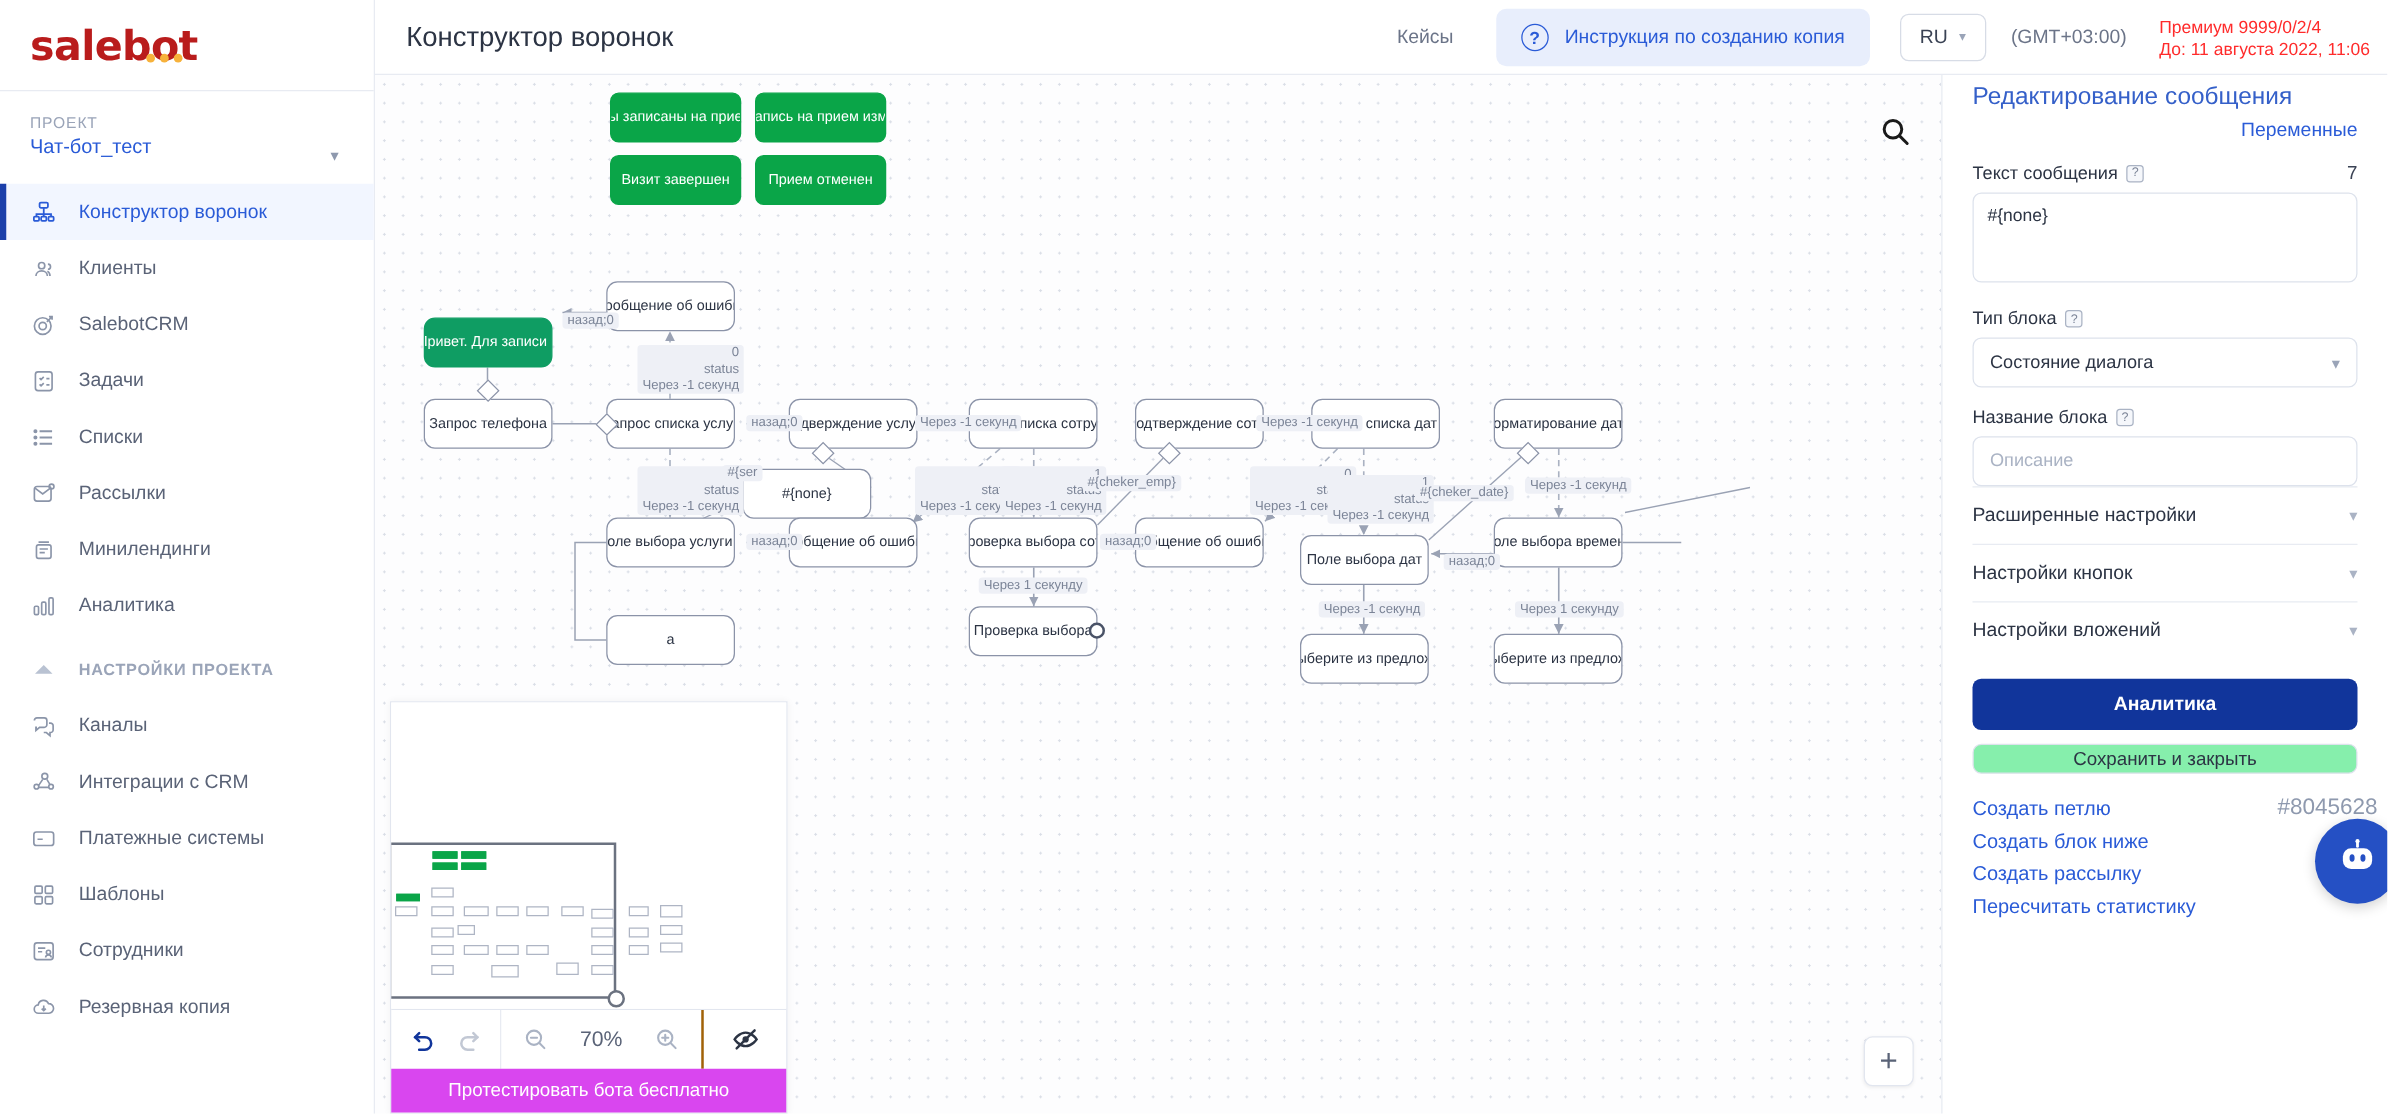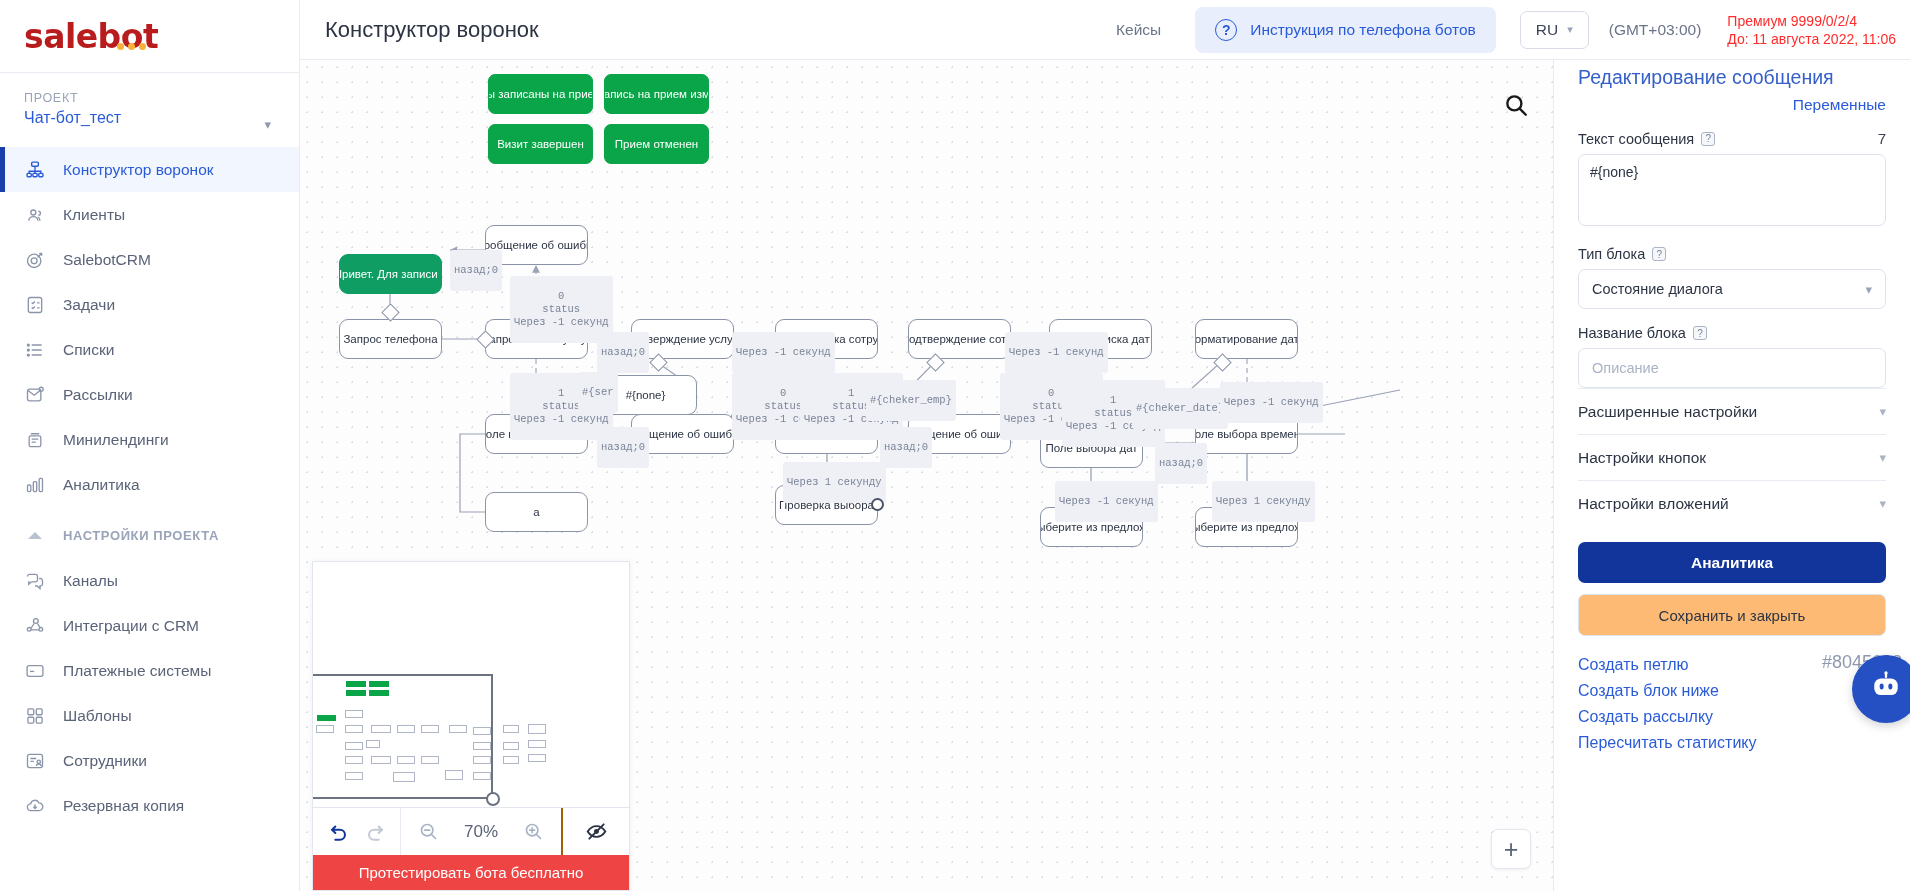--- a/index.html
+++ b/index.html
@@ -76,21 +76,21 @@
   }
   .node {
     position:absolute; border:1.4px solid #8b93a8; border-radius:9px; background:#fff;
     display:flex; align-items:center; justify-content:center; text-align:center;
     font-size:11.5px; color:#2c3444; padding:0 7px; overflow:hidden; white-space:nowrap; cursor:pointer;
   }
   .node.green { background:#0aa548; border-color:#0aa548; color:#fff; border-radius:7px; }
   .node.teal { background:#0f9d63; border-color:#0f9d63; color:#fff; }
   .edge-label {
     position:absolute; background:#eef0f6; color:#7b8497; font-size:10.5px;
-    padding:14px 4px; border-radius:3px; white-space:pre; line-height:13px; text-align:center;font-family:Liberation Mono, monospace;
+    padding:0 4px; border-radius:3px; white-space:pre; line-height:13px; text-align:right;
   }
   svg.wires { position:absolute; left:0; top:0; width:100%; height:100%; pointer-events:none; }
   .diamond {
     position:absolute; width:13px; height:13px; background:#fff; border:1.4px solid #8b93a8;
     transform: rotate(45deg);
   }
   .circ-port {
     position:absolute; width:13px;height:13px;border-radius:50%;background:#fff;border:2px solid #4a5367;
   }
   #search-icon-canvas { position:absolute; right:24px; top:32px; cursor:pointer; }
@@ -112,21 +112,21 @@
   .mm-blk { position:absolute; background:#fff; border:0.6px solid #aeb5c4; }
   .mm-blk.g { background:#0aa548; border-color:#0aa548; }
   #mm-toolbar { height:48px; display:flex; align-items:stretch; border-top:1px solid #e2e6ef; }
   .mm-grp { display:flex;align-items:center;justify-content:center;gap:14px; }
   .mm-grp.a { width:88px; border-right:1px solid #e8ebf2; }
   .mm-grp.b { flex:1; border-right:2px solid #a16207; gap:20px; }
   .mm-grp.c { width:66px; }
   .mm-ic { cursor:pointer; display:flex; align-items:center; }
   #mm-zoom { font-size:17px; color:#5a6377; min-width:44px; text-align:center; }
   #test-bot-btn {
-    height:35px; background:#ef4444; color:#fff; display:flex;align-items:center;justify-content:center;
+    height:35px; background:#d946ef; color:#fff; display:flex;align-items:center;justify-content:center;
     font-size:15px; cursor:pointer;
   }
 
   
   #rpanel {
     position:absolute; right:0; top:60px; width:357px; bottom:0; background:#fff;
     border-left:1px solid #e8ebf2; padding: 0 24px; z-index:18; overflow:hidden;
   }
   #vars-link { text-align:right; font-size:15.5px; color:#2a5bd7; padding-top:7px; cursor:pointer; }
   #rp-title { font-size:19.5px; color:#3560c9; margin-top:6px; }
@@ -156,21 +156,21 @@
     border-top:1px solid #e8ebf2; height:46px; display:flex; align-items:center;
     font-size:15.5px; color:#2c3444; cursor:pointer;
   }
   .acc .chev { margin-left:auto; color:#aab3c4; font-size:13px; }
   #save-btn {
     width:100%; height:41px; background:#11359b; color:#fff; border:none; border-radius:7px;
     font-size:15.5px; font-weight:700; margin-top:16px; cursor:pointer;
     font-family:"Liberation Sans", sans-serif;
   }
   #save-close-btn {
-    width:100%; height:42px; background:#fdba74; color:#2c3444; border:1px solid #dde2ec; border-radius:7px;
+    width:100%; height:24px; background:#86efac; color:#2c3444; border:1px solid #dde2ec; border-radius:7px;
     font-size:15px; margin-top:11px; cursor:pointer; font-family:"Liberation Sans", sans-serif;
   }
   #actions { margin-top:16px; position:relative; }
   .act-link { font-size:16px; color:#2a5bd7; line-height:26px; cursor:pointer; }
   #block-id { position:absolute; right:-16px; top:0; font-size:18px; color:#8e99ae; }
   #bot-fab {
     position:absolute; right:-10px; bottom:168px; width:68px;height:68px;border-radius:50%;
     background:#2550c4; display:flex;align-items:center;justify-content:center; cursor:pointer;
     box-shadow:0 3px 10px rgba(0,0,0,.18);
   }
@@ -366,21 +366,21 @@
 
     </div>
   </div>
 
   <div id="header">
     <div id="page-title">Конструктор воронок</div>
     <div class="hdr-right">
       <div class="hdr-link">Кейсы</div>
       <div class="instr-pill">
         <span class="q">?</span>
-        <span class="lbl">Инструкция по телефона ботов</span>
+        <span class="lbl">Инструкция по созданию копия</span>
       </div>
       <div class="lang-sel">
         <span>RU</span>
         <span class="chev">▾</span>
       </div>
       <div class="gmt">(GMT+03:00)</div>
       <div class="premium">
         <div>Премиум 9999/0/2/4</div>
         <div>До: 11 августа 2022, 11:06</div>
       </div>

